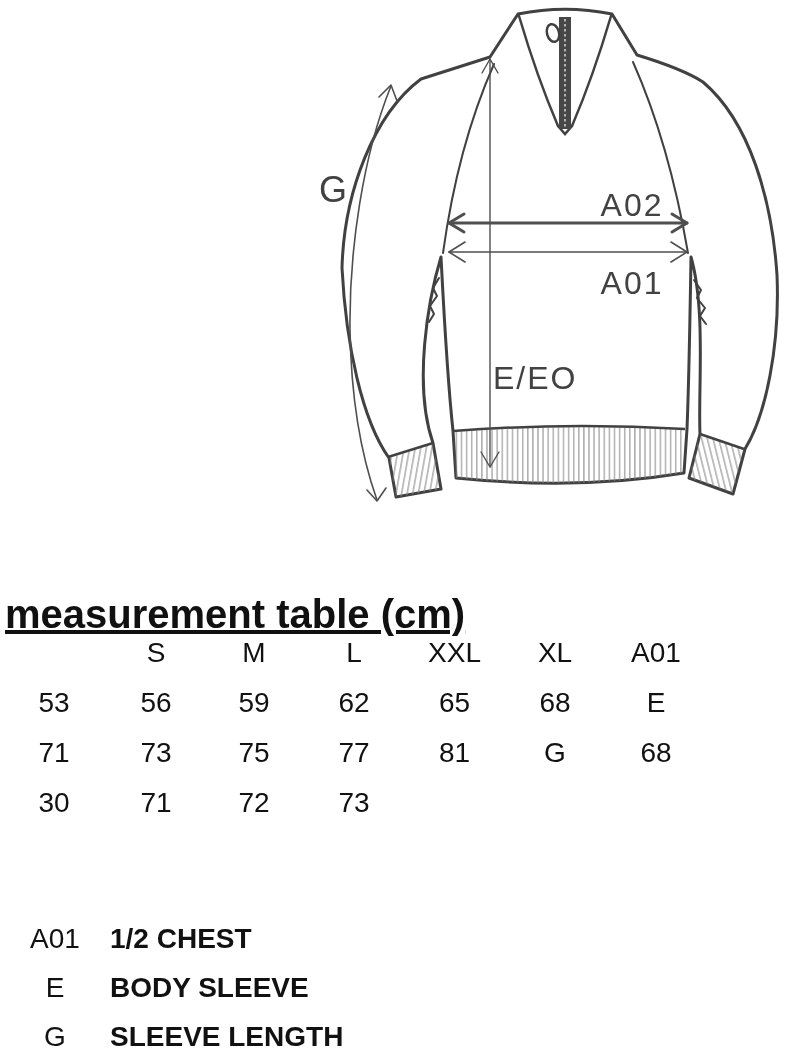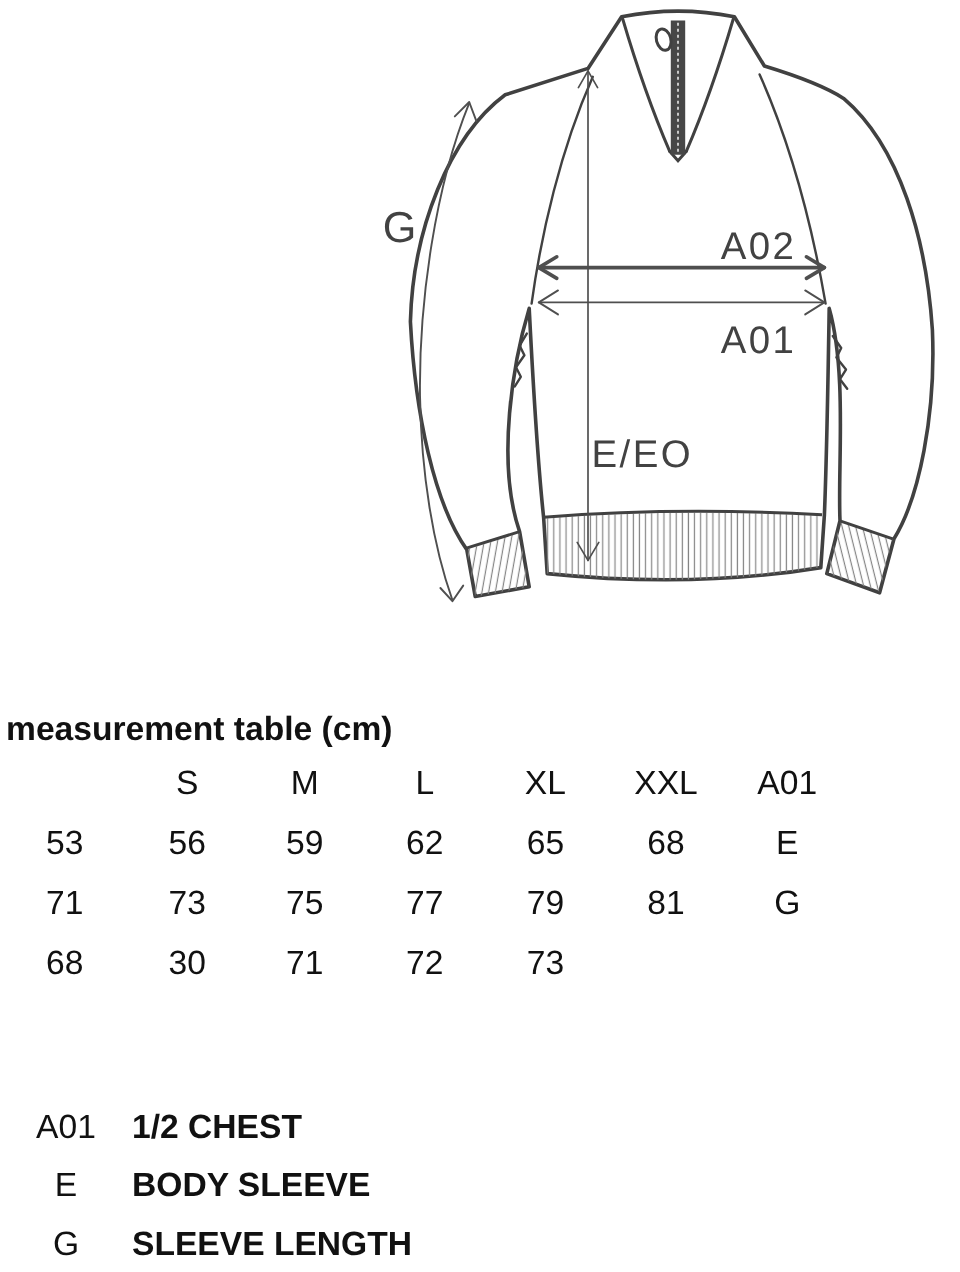--- a/index.html
+++ b/index.html
@@ -18,24 +18,25 @@
     width:800px; height:560px;
   }
   .diag-label{
     fill:#424242;
     font-family:"Liberation Sans", sans-serif;
     letter-spacing:2px;
   }
   .page-title{
     position:absolute;
     left:5px; top:592px;
-    font-size:28px;
+    font-size:40px;
     font-weight:bold;
     letter-spacing:0px;
     white-space:nowrap;
+    text-decoration:underline;
   }
   .mtable{
     position:absolute;
     left:0; top:628px;
     display:grid;
     grid-template-columns:108px 96px 100px 100px 101px 100px 102px;
     font-size:28px;
   }
   .mtable .cell{
     height:50px;
@@ -170,37 +171,36 @@
     <text class="diag-label" x="493" y="389" font-size="32" text-anchor="start">E/EO</text>
   </svg>
 
   <div class="page-title">measurement table (cm)</div>
 
   <div class="mtable">
     <div class="cell"></div>
     <div class="cell">S</div>
     <div class="cell">M</div>
     <div class="cell">L</div>
+    <div class="cell">XXL</div>
     <div class="cell">XL</div>
-    <div class="cell">XXL</div>
 
     <div class="cell">A01</div>
     <div class="cell">53</div>
     <div class="cell">56</div>
     <div class="cell">59</div>
     <div class="cell">62</div>
     <div class="cell">65</div>
     <div class="cell">68</div>
 
     <div class="cell">E</div>
     <div class="cell">71</div>
     <div class="cell">73</div>
     <div class="cell">75</div>
     <div class="cell">77</div>
-    <div class="cell">79</div>
     <div class="cell">81</div>
 
     <div class="cell">G</div>
     <div class="cell">68</div>
     <div class="cell">30</div>
     <div class="cell">71</div>
     <div class="cell">72</div>
     <div class="cell">73</div>
   </div>
 

